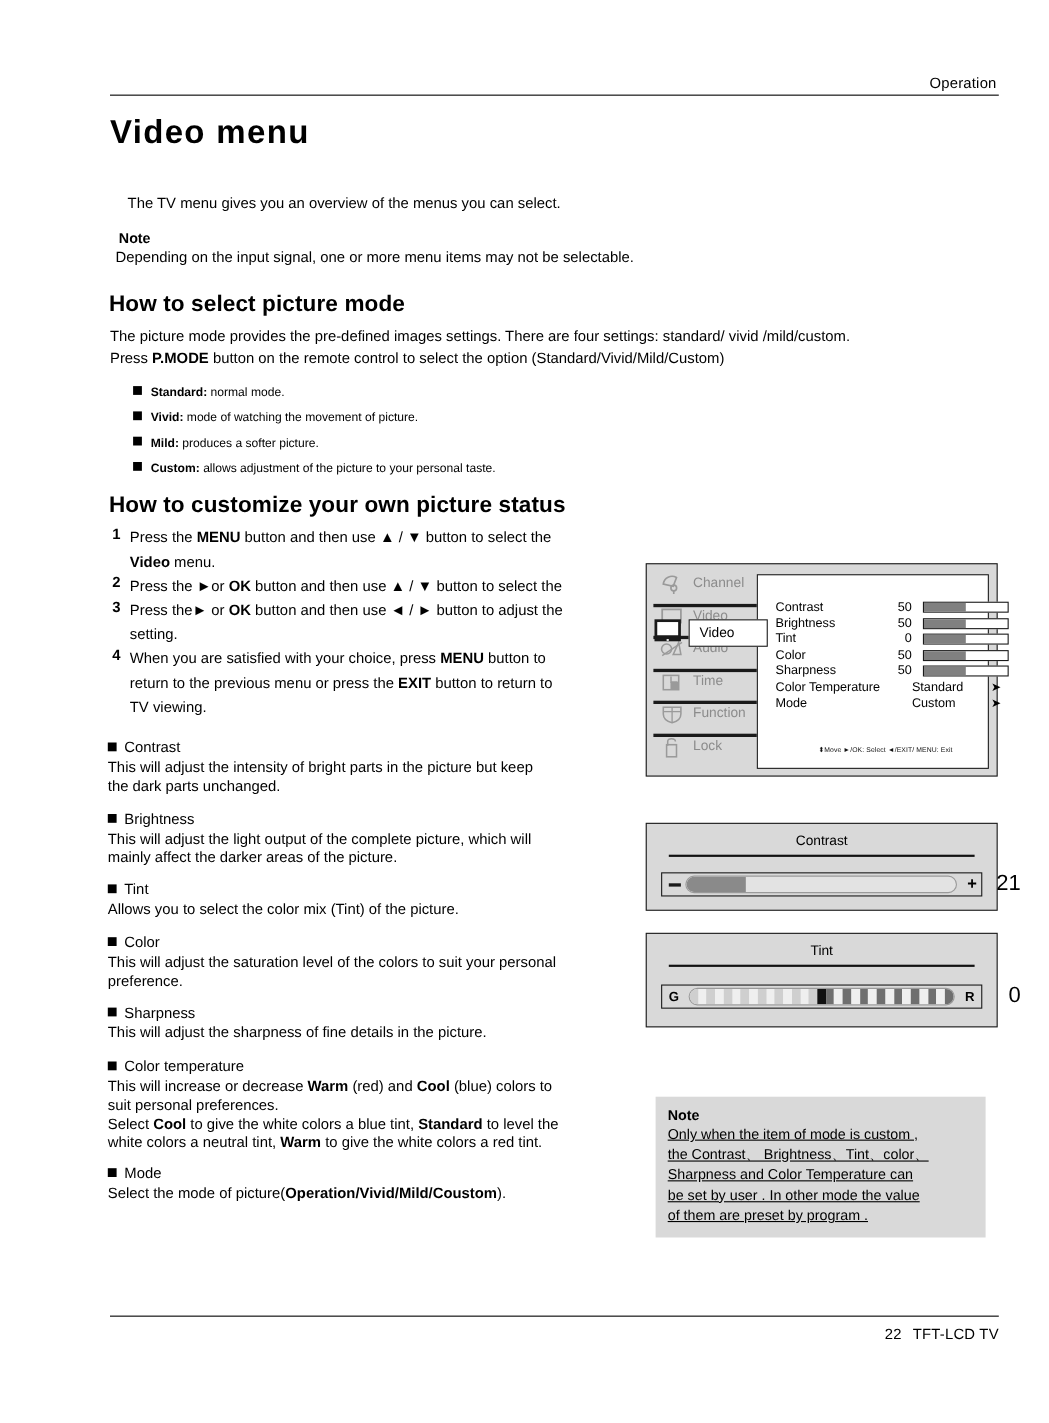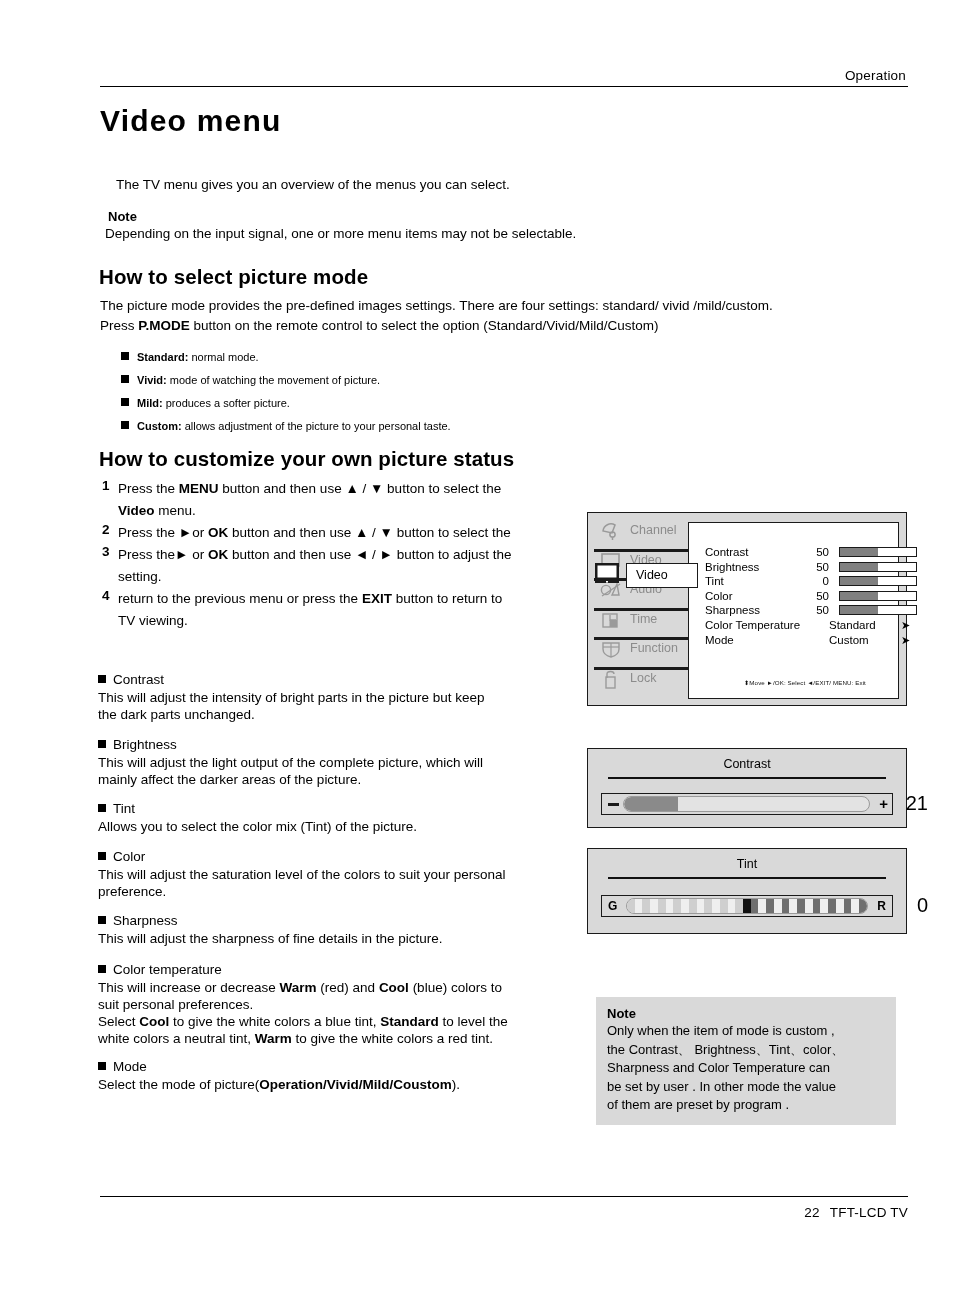--- a/index.html
+++ b/index.html
@@ -441,21 +441,21 @@
   }
   .notebox .nt {
     font-size: 13px;
     font-weight: bold;
     line-height: 17px;
   }
   .notebox .nb {
     font-size: 13px;
     line-height: 18.5px;
   }
-  .notebox .nb div { white-space: nowrap; }
+  .notebox .nb div { white-space: nowrap; text-decoration: underline; }
 
   b { font-weight: bold; }
 </style>
 </head>
 <body>
 
 <div class="page">
 
   <div class="header">
     <div class="header-title">Operation</div>
@@ -494,20 +494,21 @@
         <span class="step-num">2</span>
         <div class="step-line"><span>Press the ►or </span><b>OK</b><span>  button and then use ▲ / ▼ button to select the</span></div>
       </div>
       <div class="step">
         <span class="step-num">3</span>
         <div class="step-line"><span>Press the► or </span><b>OK</b><span> button and then use ◄ / ► button to adjust the</span></div>
         <div class="step-line"><span>setting.</span></div>
       </div>
       <div class="step">
         <span class="step-num">4</span>
+        <div class="step-line"><span>When you are satisfied with your choice,  press  </span><b>MENU</b><span> button to</span></div>
         <div class="step-line"><span>return to the previous menu or press the </span><b>EXIT</b><span> button to return to</span></div>
         <div class="step-line"><span>TV viewing.</span></div>
       </div>
     </div>
 
   <div class="desc" id="d-contrast">
     <div class="desc-head"><span class="sq"></span><span>Contrast</span></div>
     <div class="desc-body">
       <div>This will adjust the intensity of bright parts in the picture but keep</div>
       <div>the dark parts unchanged.</div>

